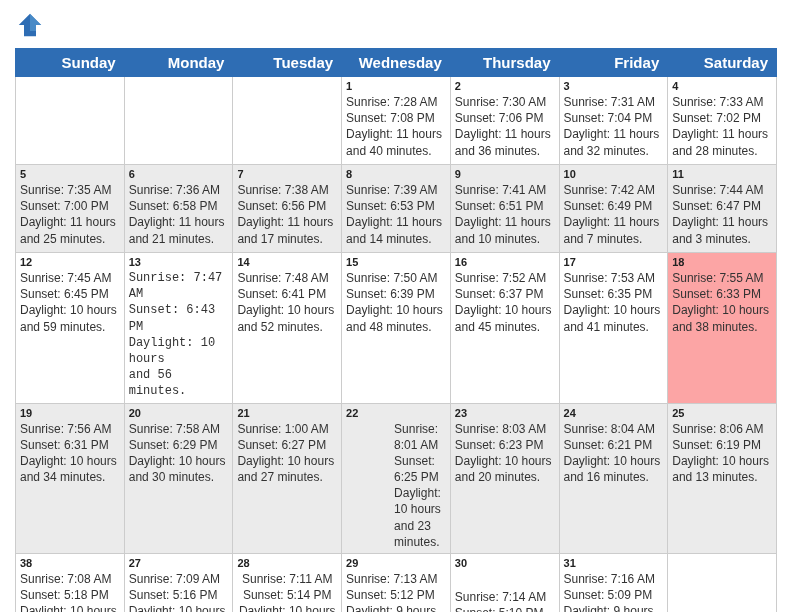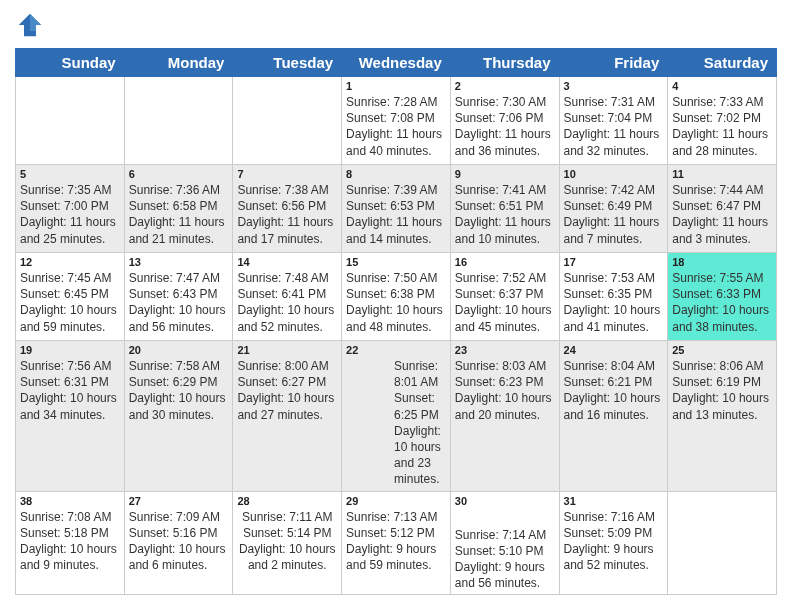--- a/index.html
+++ b/index.html
@@ -231,54 +231,54 @@
         <tr class="row-3">
           <td style="background: rgb(255, 255, 255);">
             <span class="day-num">12</span>
             <div class="day-info" style="white-space: pre-line;">Sunrise: 7:45 AM
 Sunset: 6:45 PM
 Daylight: 10 hours
 and 59 minutes.</div>
           </td>
           <td style="background: rgb(255, 255, 255);">
             <span class="day-num">13</span>
-            <div class="day-info" style="white-space: pre-line;">Sunrise: 7:47 AM
+            <div class="day-info" style="white-space: pre-line; font-family: Liberation Mono, monospace;">Sunrise: 7:47 AM
 Sunset: 6:43 PM
 Daylight: 10 hours
 and 56 minutes.</div>
           </td>
           <td style="background: rgb(255, 255, 255);">
             <span class="day-num">14</span>
             <div class="day-info" style="white-space: pre-line;">Sunrise: 7:48 AM
 Sunset: 6:41 PM
 Daylight: 10 hours
 and 52 minutes.</div>
           </td>
           <td style="background: rgb(255, 255, 255);">
             <span class="day-num">15</span>
             <div class="day-info" style="white-space: pre-line;">Sunrise: 7:50 AM
-Sunset: 6:38 PM
+Sunset: 6:39 PM
 Daylight: 10 hours
 and 48 minutes.</div>
           </td>
           <td style="background: rgb(255, 255, 255);">
             <span class="day-num">16</span>
             <div class="day-info" style="white-space: pre-line;">Sunrise: 7:52 AM
 Sunset: 6:37 PM
 Daylight: 10 hours
 and 45 minutes.</div>
           </td>
           <td style="background: rgb(255, 255, 255);">
             <span class="day-num">17</span>
             <div class="day-info" style="white-space: pre-line;">Sunrise: 7:53 AM
 Sunset: 6:35 PM
 Daylight: 10 hours
 and 41 minutes.</div>
           </td>
-          <td style="background: #5eead4; margin-left: 40px;">
+          <td style="background: #fca5a5; margin-left: 40px;">
             <span class="day-num">18</span>
             <div class="day-info" style="white-space: pre-line;">Sunrise: 7:55 AM
 Sunset: 6:33 PM
 Daylight: 10 hours
 and 38 minutes.</div>
           </td>
         </tr>
         <tr class="row-4">
           <td style="background: rgb(235, 235, 235);">
             <span class="day-num">19</span>
@@ -289,21 +289,21 @@
           </td>
           <td style="background: rgb(235, 235, 235);">
             <span class="day-num">20</span>
             <div class="day-info" style="white-space: pre-line;">Sunrise: 7:58 AM
 Sunset: 6:29 PM
 Daylight: 10 hours
 and 30 minutes.</div>
           </td>
           <td style="background: rgb(235, 235, 235);">
             <span class="day-num">21</span>
-            <div class="day-info" style="white-space: pre-line;">Sunrise: 8:00 AM
+            <div class="day-info" style="white-space: pre-line;">Sunrise: 1:00 AM
 Sunset: 6:27 PM
 Daylight: 10 hours
 and 27 minutes.</div>
           </td>
           <td style="background: rgb(235, 235, 235);">
             <span class="day-num">22</span>
             <div class="day-info" style="white-space: pre-line; margin-left: 48px;">Sunrise: 8:01 AM
 Sunset: 6:25 PM
 Daylight: 10 hours
 and 23 minutes.</div>

